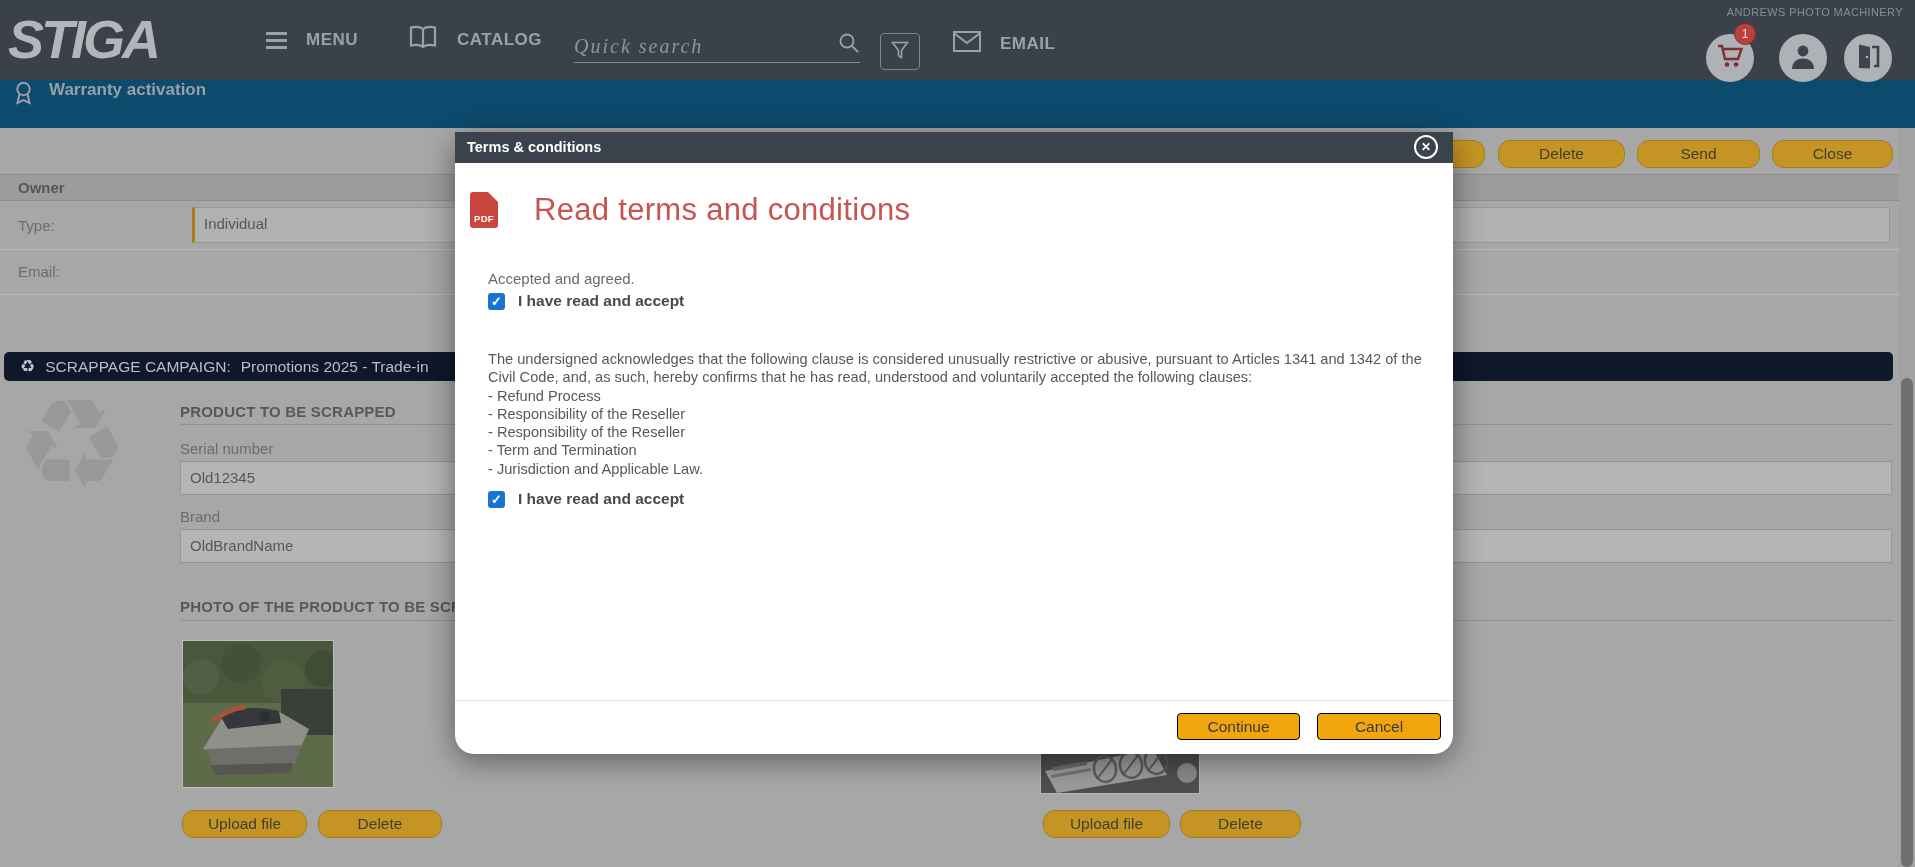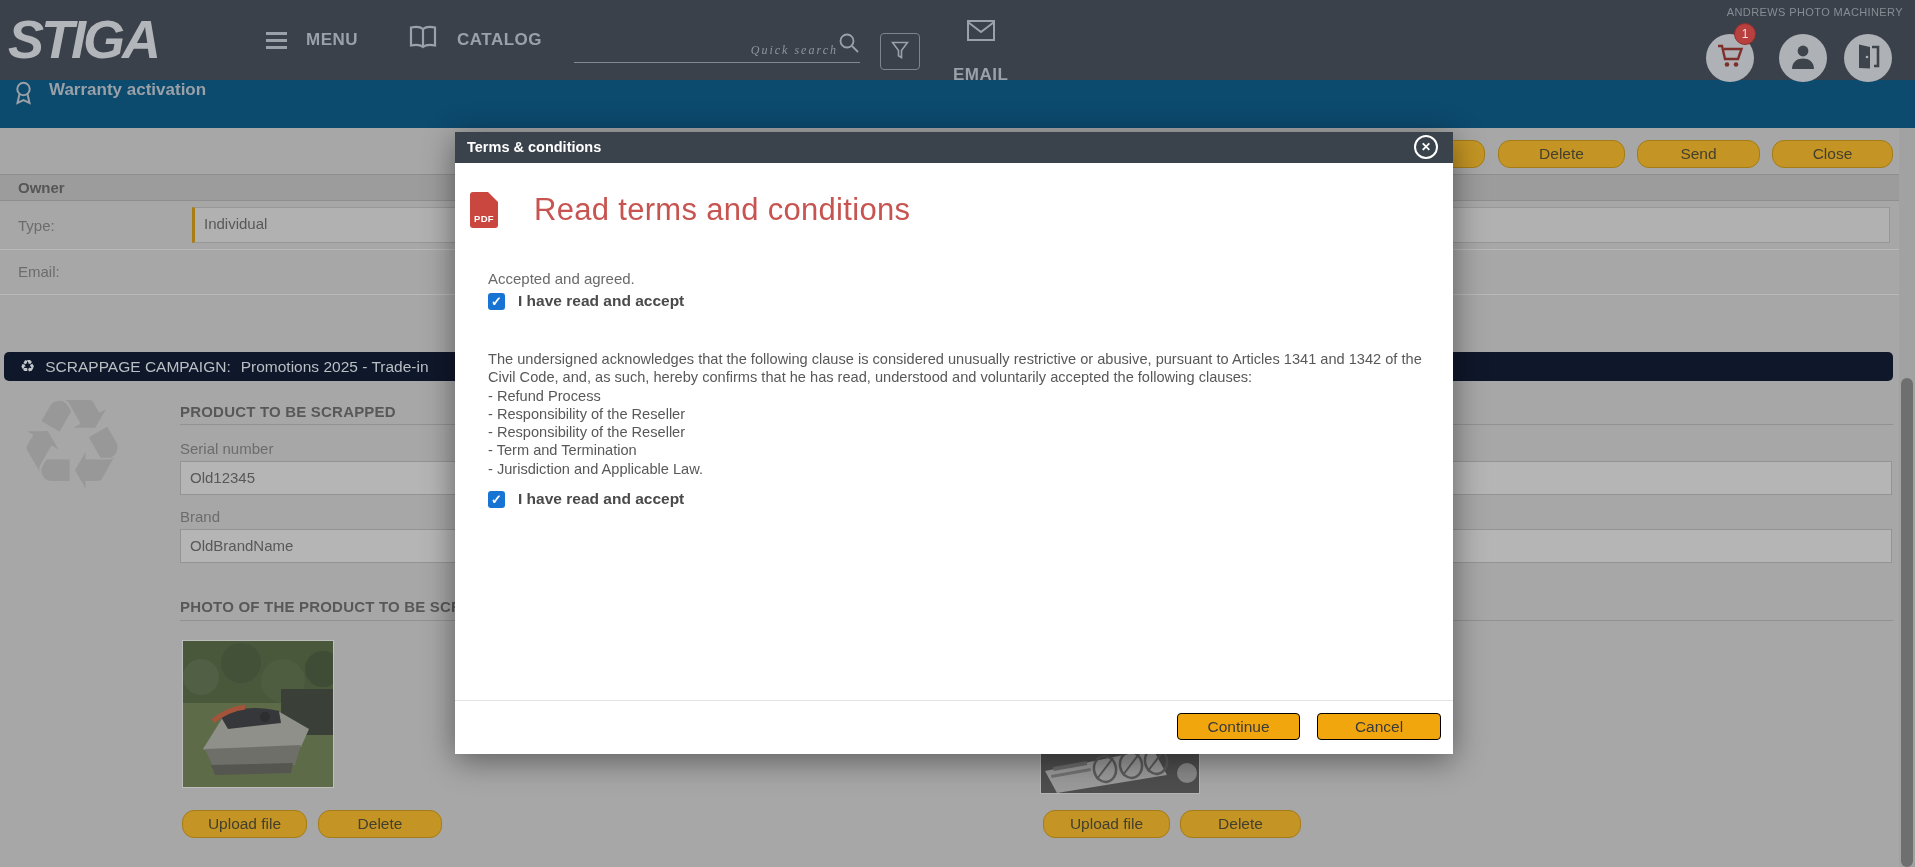--- a/index.html
+++ b/index.html
@@ -6,21 +6,21 @@
   html,body { width:1915px; height:867px; }
   body { position:relative; background:#A7A7A7; font-family:"Liberation Sans",sans-serif; overflow:hidden; }
   .abs { position:absolute; }
 
   
   .app-header { position:absolute; left:0; top:0; width:1915px; height:80px; background:#3A414A; z-index:3; }
   .nav-item { position:absolute; display:flex; align-items:center; gap:19px; color:#9BA1A8; font-weight:bold; font-size:17px; letter-spacing:.5px; cursor:pointer; }
   .hamburger { display:flex; flex-direction:column; gap:4px; }
   .hamburger i { display:block; width:21px; height:3px; background:#9BA1A8; }
   .search-wrap { position:absolute; left:574px; top:32px; width:286px; border-bottom:1px solid #828990; display:flex; align-items:flex-end; padding-bottom:4px; }
-  .search-wrap input { flex:1; background:transparent; border:none; outline:none; font-family:"Liberation Serif",serif; font-style:italic; font-size:12px; letter-spacing:2px; color:#C8CCD0;text-align:right; }
+  .search-wrap input { flex:1; background:transparent; border:none; outline:none; font-family:"Liberation Serif",serif; font-style:italic; font-size:20px; letter-spacing:2px; color:#C8CCD0; }
   .search-wrap input::placeholder { color:#8E959C; }
   .filter-btn { position:absolute; left:880px; top:33px; width:40px; height:37px; border:1px solid #7D848B; border-radius:4px; display:flex; align-items:center; justify-content:center; cursor:pointer; }
   .account-name { position:absolute; right:12px; top:6px; font-size:11px; color:#868D93; letter-spacing:.4px; }
   .circ { position:absolute; top:34px; width:48px; height:48px; border-radius:50%; background:#AEB2B6; display:flex; align-items:center; justify-content:center; cursor:pointer; }
   .badge { position:absolute; left:1734px; top:23px; width:22px; height:22px; border-radius:50%; background:#B8413F; border:1px solid #8F2F2D; color:#F0DCDC; font-size:12px; display:flex; align-items:center; justify-content:center; z-index:4; }
 
   
   .crumb-bar { position:absolute; left:0; top:80px; width:1915px; height:48px; background:#0c4a6e; display:flex; align-items:flex-start; padding:0 0 8px 12px; z-index:2; }
   .crumb-title { font-size:17px; font-weight:bold; color:#99A0A7; margin-left:14px; }
 
@@ -34,21 +34,21 @@
   .campaign-bar .txt { color:#BABFC4; font-size:15.5px; }
   .recycle-sm::before { content:"\267B"; color:#C3C7CB; font-size:17px; }
   .watermark::before { content:"\267B"; font-size:125px; color:#989898; line-height:1; }
   .sec-title { position:absolute; font-size:15px; font-weight:bold; color:#585858; letter-spacing:.2px; white-space:nowrap; }
   .sec-underline { position:absolute; border-top:1px solid #919191; }
   .photo-box { position:absolute; border:1px solid #BEBEBE; overflow:hidden; cursor:pointer; }
   .scroll-track { position:absolute; left:1899px; top:128px; width:16px; height:739px; background:#A2A2A2; }
   .scroll-thumb { position:absolute; left:1901px; top:378px; width:12px; height:489px; background:#6F6F6F; border-radius:6px; cursor:pointer; }
 
   
-  .modal { position:absolute; left:455px; top:132px; width:998px; height:622px; background:#FFFFFF; box-shadow:0 6px 30px rgba(0,0,0,.45); z-index:10; }
+  .modal { position:absolute; left:455px; top:132px; width:998px; height:622px; background:#FFFFFF; box-shadow:0 6px 30px rgba(0,0,0,.45); z-index:10;border-radius:19px; }
   .modal-header { height:31px; background:#3A424B; color:#FFFFFF; font-size:14.5px; font-weight:bold; line-height:31px; padding-left:12px; }
   .modal-close { position:absolute; right:15px; top:3px; width:24px; height:24px; border:2px solid #FFF; border-radius:50%; color:#FFF; display:flex; align-items:center; justify-content:center; cursor:pointer; }
   .modal-close::before { content:"\2715"; font-size:12px; font-weight:bold; }
   .heading-row { position:absolute; left:15px; top:60px; display:flex; align-items:flex-end; gap:36px; }
   .pdf-icon { position:relative; width:28px; height:36px; background:#C9473F; border-radius:3px; }
   .pdf-icon::before { content:""; position:absolute; right:0; top:0; border-style:solid; border-width:0 10px 10px 0; border-color:transparent #FFFFFF transparent transparent; }
   .pdf-icon span { position:absolute; left:0; right:0; bottom:4px; text-align:center; color:#FFF; font-size:9.5px; font-weight:bold; letter-spacing:.3px; }
   .modal-heading { font-size:31px; color:#C75450; letter-spacing:.3px; }
   .muted-line { position:absolute; left:33px; font-size:15px; color:#6A6A6A; }
   .cb-row { position:absolute; left:33px; display:flex; align-items:center; gap:13px; cursor:pointer; }
@@ -97,21 +97,21 @@
   </div>
 
   <div class="filter-btn">
     <span>
       <svg width="18" height="18" viewBox="0 0 18 18">
           <path d="M1.5 1.5h15l-6 8v7l-3-1.8V9.5z" fill="none" stroke="#9BA1A8" stroke-width="1.6"></path>
         </svg>
     </span>
   </div>
 
-  <div class="nav-item" style="left:953px;top:20px;height:28px;flex-direction:column;">
+  <div class="nav-item" style="left:953px;top:30px;height:28px;">
     <span>
       <svg width="28" height="21" viewBox="0 0 28 21">
           <rect x="1" y="1" width="26" height="19" fill="none" stroke="#9BA1A8" stroke-width="2"></rect>
           <path d="M1.5 2.5 14 12 26.5 2.5" fill="none" stroke="#9BA1A8" stroke-width="2"></path>
         </svg>
     </span>
     <span>EMAIL</span>
   </div>
 
   <div class="account-name">ANDREWS PHOTO MACHINERY</div>

